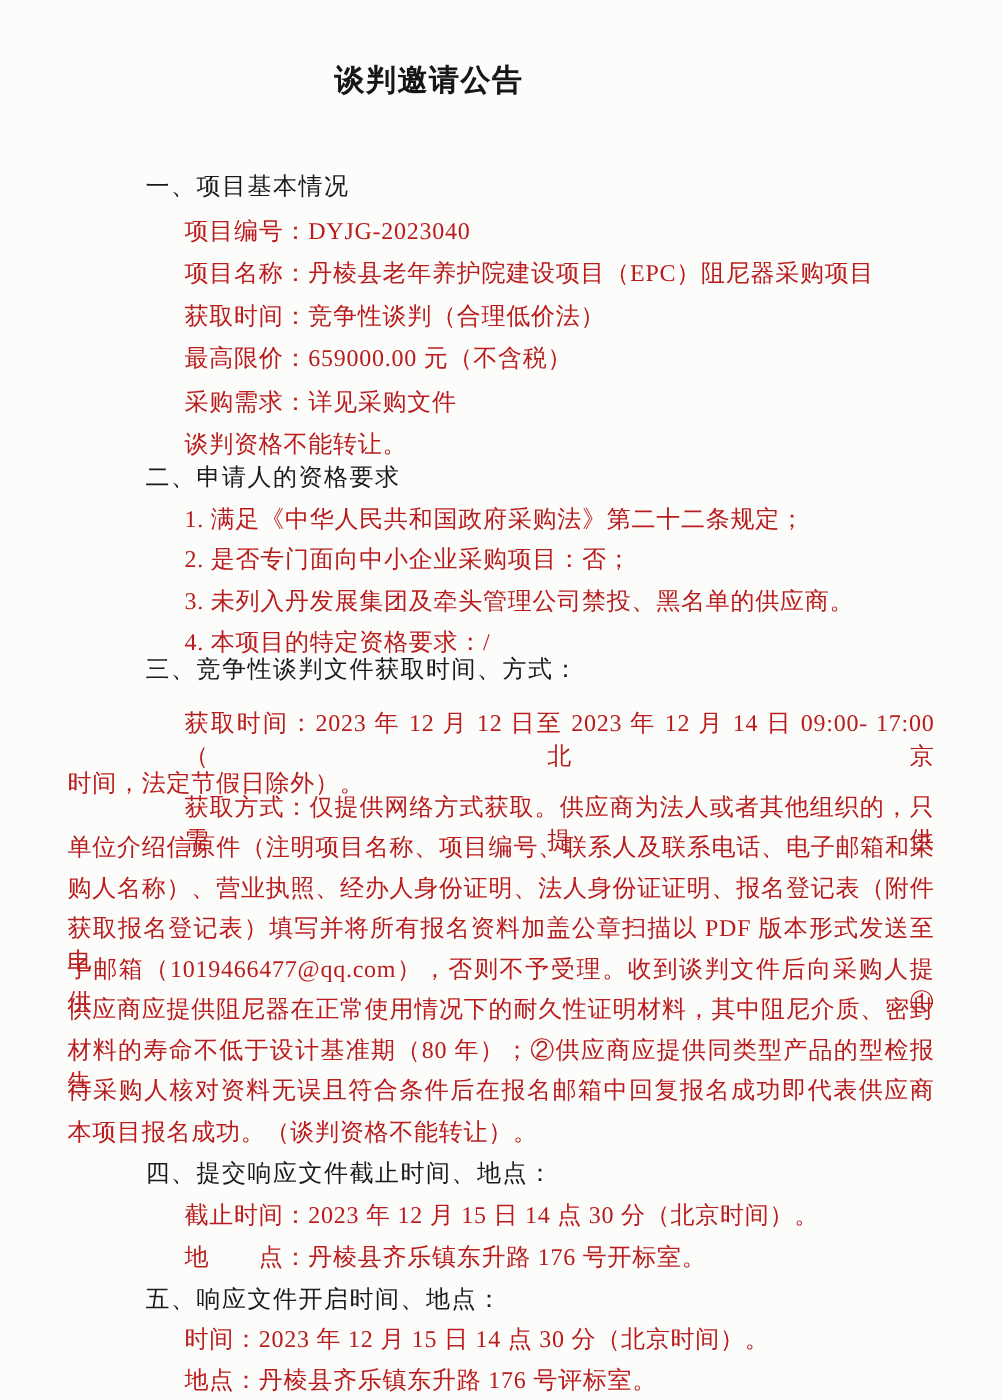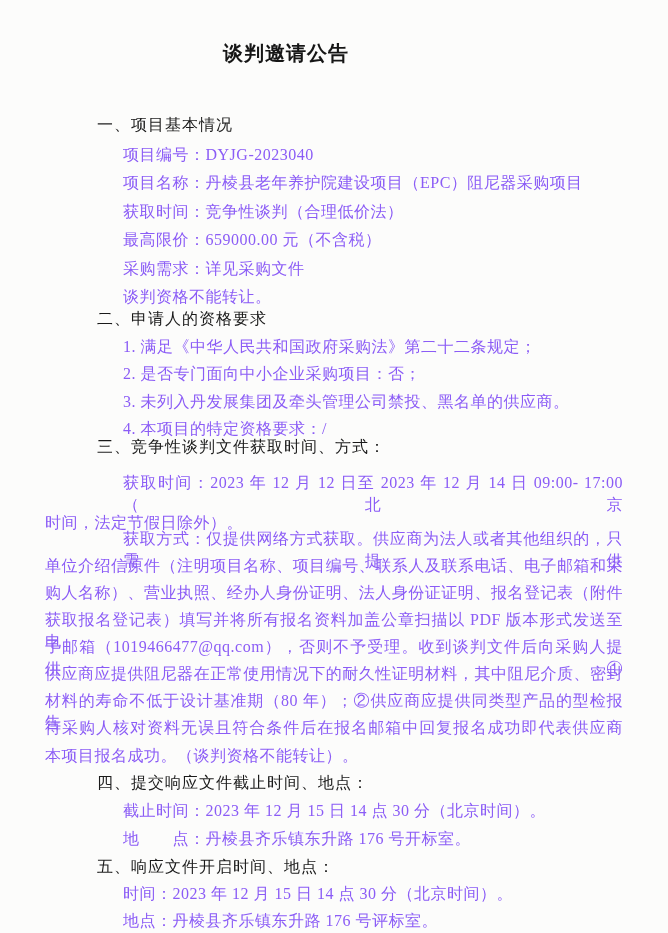--- a/index.html
+++ b/index.html
@@ -25,21 +25,21 @@
     color:#161616;
     margin-top:24px;
   }
   .line{
     position:absolute;
     font-size:16px;
     line-height:22px;
     height:22px;
     letter-spacing:0.5px;
     white-space:pre;
-    color:#8b5cf6;
+    color:#b91c1c;
   }
   .heading{
     font-family:"Liberation Sans","DejaVu Sans",sans-serif;
     font-weight:normal;
     letter-spacing:1px;
     color:#1a1a1a;
   }
   .sub{ left:123px; }
   .hx{ left:97px; }
   .para{

